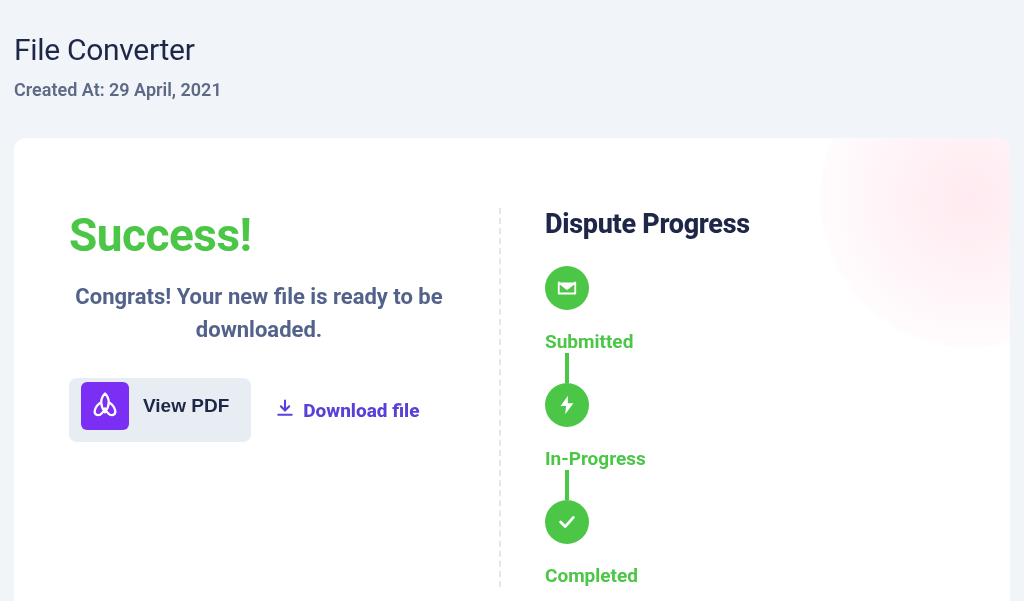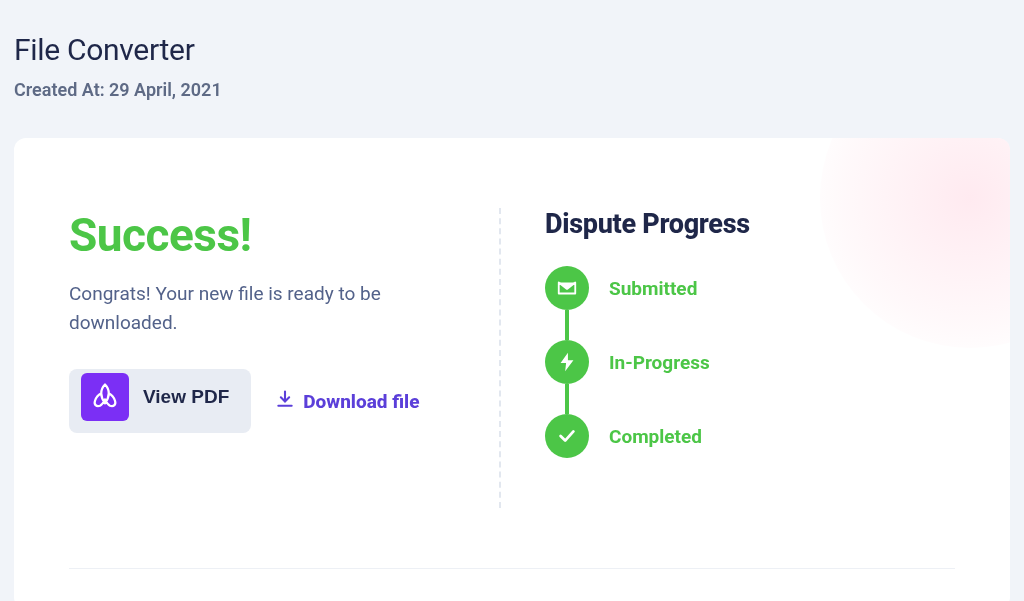--- a/index.html
+++ b/index.html
@@ -77,26 +77,27 @@
     }
     
     .success-title {
       font-size: 46px;
       font-weight: 700;
       color: #4cc647;
       letter-spacing: -0.5px;
     }
     
     .success-desc {
-      font-size: 19px;
-      font-weight: 400;
+      font-size: 22px;
+      font-weight: 700;
       color: #53628a;
       line-height: 1.5;
       margin-top: 18px;
       max-width: 380px;
+      text-align: center;
     }
     
     .actions {
       display: flex;
       align-items: center;
       gap: 24px;
       margin-top: 32px;
     }
     
     .view-pdf-btn {
@@ -157,22 +158,22 @@
       color: #1f2749;
       letter-spacing: -0.3px;
     }
     
     .progress-steps {
       margin-top: 26px;
     }
     
     .step {
       display: flex;
-      align-items: center;
       gap: 20px;
+      flex-direction: column;
     }
     
     .step-icon {
       width: 44px;
       height: 44px;
       border-radius: 50%;
       background: #4cc647;
       display: flex;
       align-items: center;
       justify-content: center;

